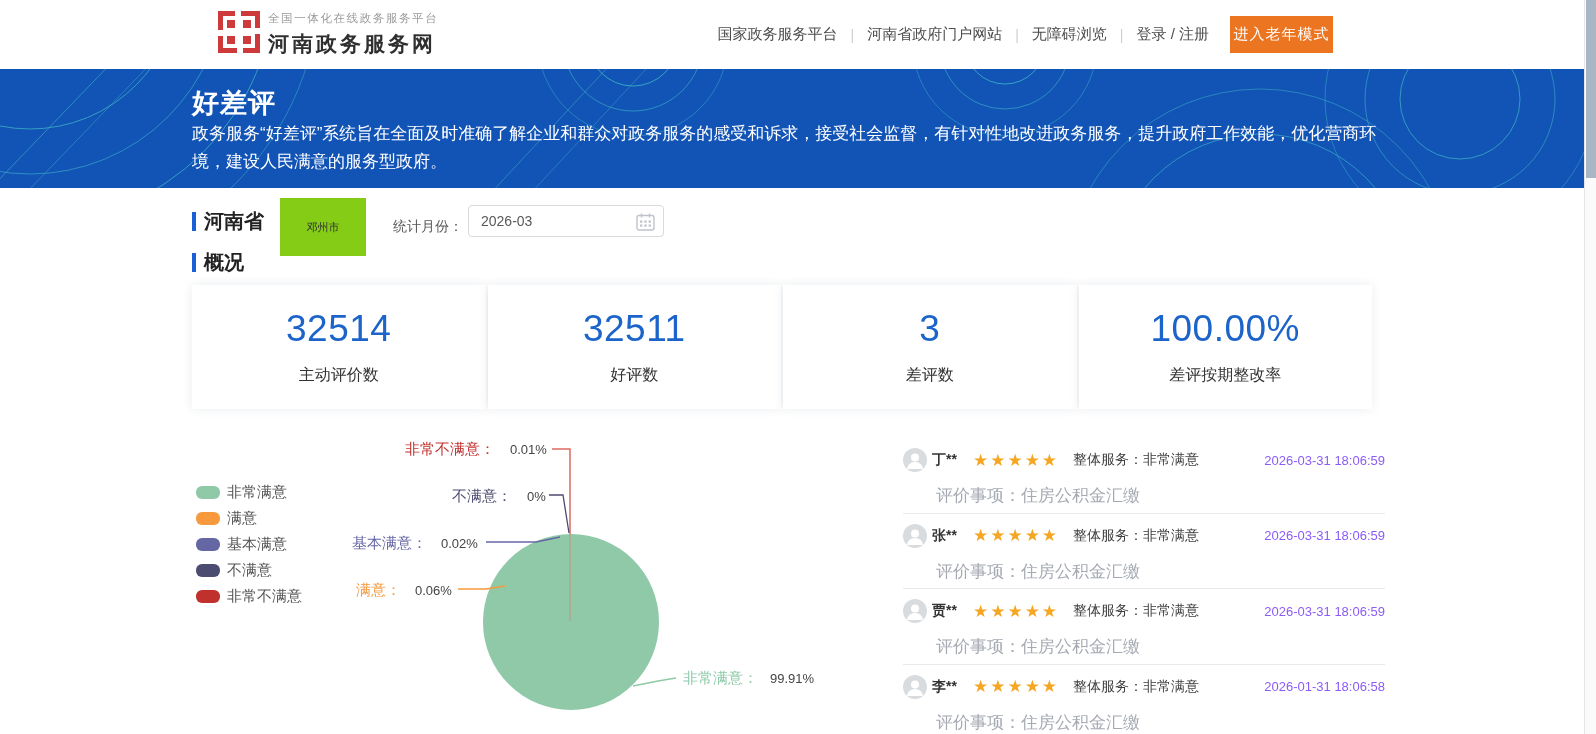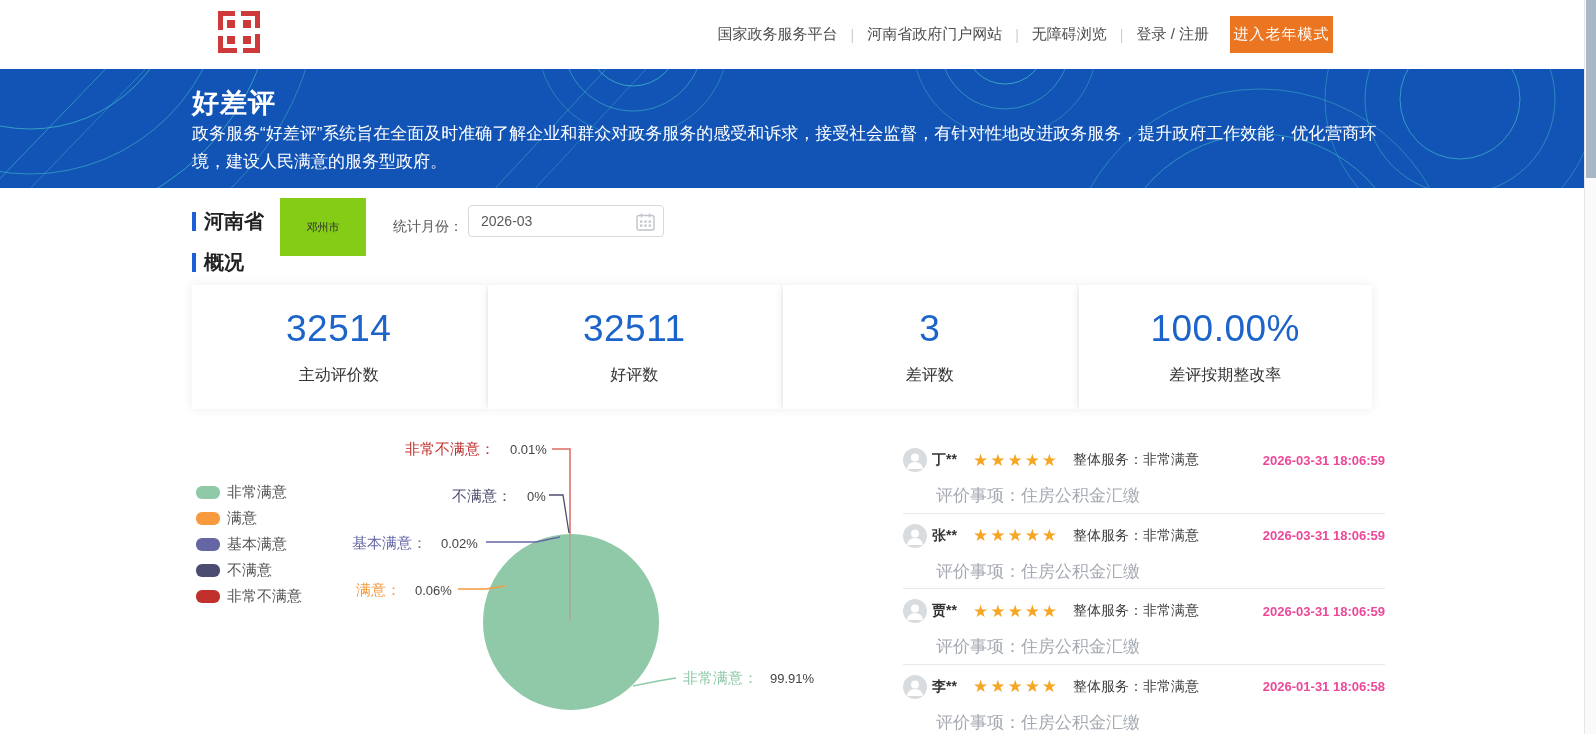--- a/index.html
+++ b/index.html
@@ -60,21 +60,21 @@
 
   
   #reviews { position:absolute; left:903px; top:438px; width:482px; }
   .review-item { position:relative; height:75.5px; padding-top:10px; }
   .review-item.bordered { border-bottom:1px solid #e9e9e9; }
   .r-row1 { display:flex; align-items:center; height:24px; }
   .r-avatar { width:24px; height:24px; flex:0 0 24px; }
   .r-name { margin-left:5px; font-size:14px; font-weight:700; color:#333333; white-space:nowrap; }
   .r-stars { margin-left:16px; font-size:17px; color:#f5a623; letter-spacing:2px; white-space:nowrap; line-height:1; }
   .r-overall { margin-left:14px; font-size:14px; color:#3f3f3f; white-space:nowrap; }
-  .r-time { margin-left:auto; font-size:13px; color:#ec4899; white-space:nowrap;font-weight:bold; }
+  .r-time { margin-left:auto; font-size:13px; color:#8b5cf6; white-space:nowrap; }
   .r-row2 { margin-top:12px; margin-left:33px; font-size:17px; color:#a5aab2; }
 
   
   #scrollbar { position:absolute; right:0; top:0; width:12px; height:734px; background:#fafafa; border-left:1px solid #e6e6e6; }
   #scroll-thumb { position:absolute; left:1px; top:0; width:11px; height:178px; background:#a9b6c5; cursor:pointer; }
 </style>
 </head>
 <body>
 
 <div id="header">
@@ -92,20 +92,24 @@
       <g transform="rotate(180 23 23)">
         <path d="M2 2 h17 v5 h-12 v14 h-5 z"></path>
         <rect x="11" y="11" width="8" height="8"></rect>
       </g>
       <g transform="rotate(270 23 23)">
         <path d="M2 2 h17 v5 h-12 v14 h-5 z"></path>
         <rect x="11" y="11" width="8" height="8"></rect>
       </g>
     </g>
   </svg>
+  <div id="logo-text">
+    <div id="logo-platform">全国一体化在线政务服务平台</div>
+    <div id="logo-sitename">河南政务服务网</div>
+  </div>
   <div id="topnav">
     <span class="nav-link">国家政务服务平台</span>
     <span class="nav-sep">|</span>
     <span class="nav-link">河南省政府门户网站</span>
     <span class="nav-sep">|</span>
     <span class="nav-link">无障碍浏览</span>
     <span class="nav-sep">|</span>
     <span class="nav-link">登录 / 注册</span>
     <button id="elder-btn">进入老年模式</button>
   </div>

